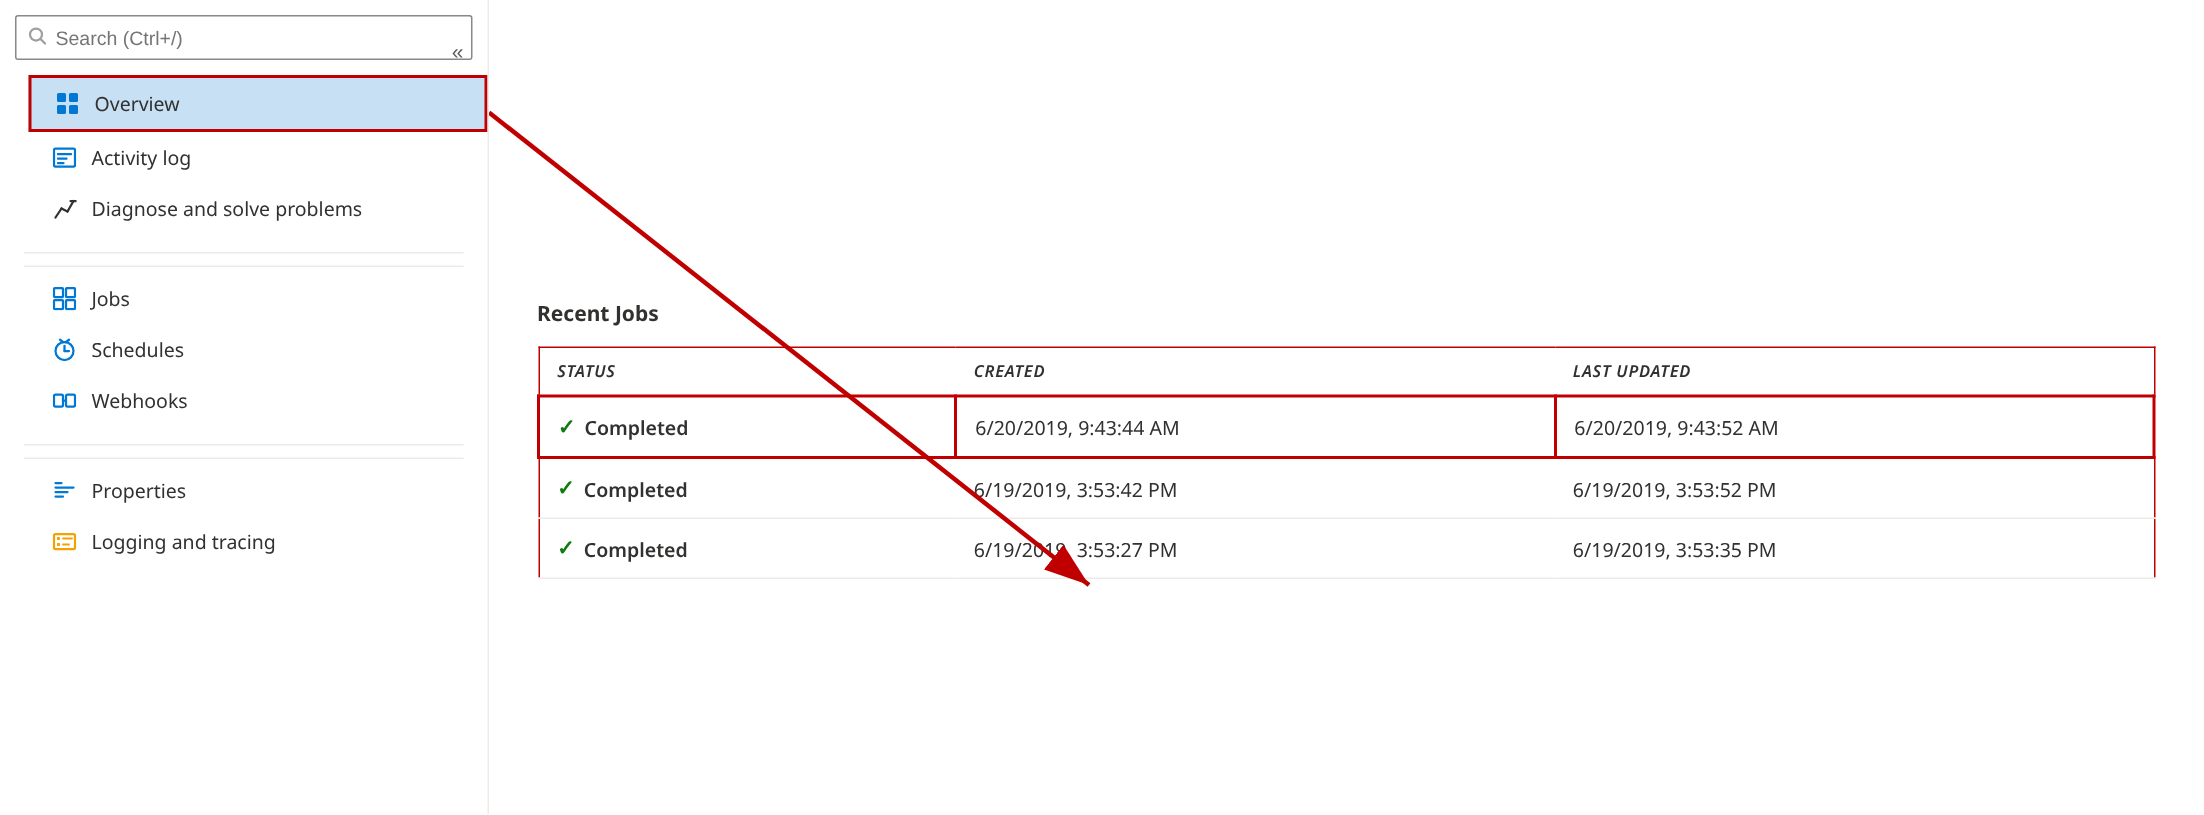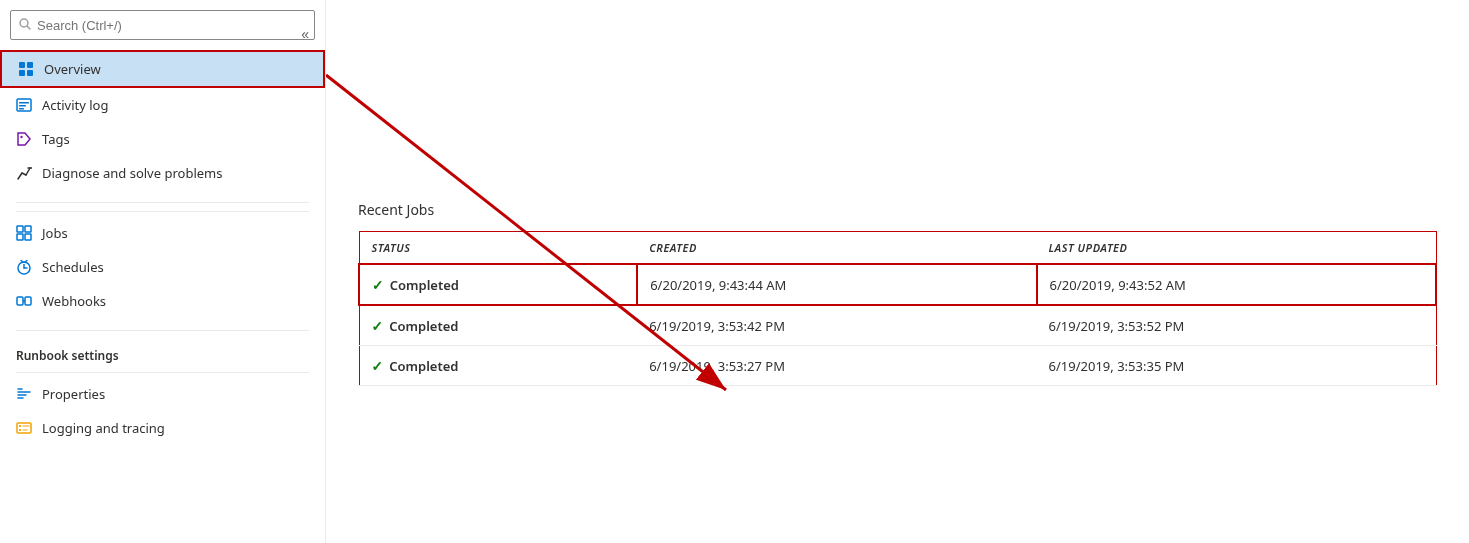--- a/index.html
+++ b/index.html
@@ -65,20 +65,21 @@
 
     .nav-item {
       display: flex;
       align-items: center;
       gap: 10px;
       padding: 8px 16px;
       cursor: pointer;
       border-radius: 0;
       font-size: 13px;
       color: #323130;
+      margin-left: 19px;
     }
 
     .nav-item.active {
       background: #c7e0f4;
       border: 2px solid #c00000;
     }
 
     .nav-item .nav-icon {
       width: 16px;
       height: 16px;
@@ -121,20 +122,21 @@
     }
 
     .recent-jobs-section {
       padding: 200px 32px 0 32px;
     }
 
     .recent-jobs-title {
       font-size: 14px;
       color: #323130;
       margin-bottom: 12px;
+      font-weight: bold;
     }
 
     .jobs-table {
       width: 100%;
       border-collapse: collapse;
       border: 1px solid #c00000;
     }
 
     .jobs-table th {
       text-align: left;
@@ -217,29 +219,20 @@
       <svg width="16" height="16" viewBox="0 0 16 16" fill="none">
         <rect x="1" y="2" width="14" height="12" rx="1" stroke="#0078d4" stroke-width="1.5" fill="none"></rect>
         <rect x="3" y="5" width="10" height="1.5" fill="#0078d4" rx="0.5"></rect>
         <rect x="3" y="8" width="7" height="1.5" fill="#0078d4" rx="0.5"></rect>
         <rect x="3" y="11" width="5" height="1.5" fill="#0078d4" rx="0.5"></rect>
       </svg>
     </span>
     <span>Activity log</span>
   </div>
 
-  <div class="nav-item">
-    <span class="nav-icon icon-purple">
-      <svg width="16" height="16" viewBox="0 0 16 16" fill="none">
-        <path d="M2 2 L9 2 L14 8 L9 14 L2 14 Z" stroke="#7719aa" stroke-width="1.5" fill="none"></path>
-        <circle cx="5.5" cy="6" r="1.2" fill="#7719aa"></circle>
-      </svg>
-    </span>
-    <span>Tags</span>
-  </div>
 
   <div class="nav-item">
     <span class="nav-icon icon-dark">
       <svg width="16" height="16" viewBox="0 0 16 16" fill="none">
         <line x1="2" y1="14" x2="6" y2="8" stroke="#323130" stroke-width="1.5" stroke-linecap="round"></line>
         <line x1="6" y1="8" x2="10" y2="10" stroke="#323130" stroke-width="1.5" stroke-linecap="round"></line>
         <line x1="10" y1="10" x2="14" y2="3" stroke="#323130" stroke-width="1.5" stroke-linecap="round"></line>
         <line x1="12" y1="3" x2="16" y2="3" stroke="#323130" stroke-width="1.5" stroke-linecap="round"></line>
       </svg>
     </span>
@@ -283,21 +276,20 @@
         <rect x="9" y="4" width="6" height="8" rx="1" stroke="#0078d4" stroke-width="1.5" fill="none"></rect>
         <line x1="7" y1="8" x2="9" y2="8" stroke="#0078d4" stroke-width="1.5"></line>
       </svg>
     </span>
     <span>Webhooks</span>
   </div>
 
   <div style="height:8px;"></div>
   <div class="divider"></div>
 
-  <div class="section-header">Runbook settings</div>
   <div class="divider"></div>
 
   <div class="nav-item">
     <span class="nav-icon icon-properties">
       <svg width="16" height="16" viewBox="0 0 16 16" fill="none">
         <line x1="2" y1="3" x2="6" y2="3" stroke="#0078d4" stroke-width="1.5" stroke-linecap="round"></line>
         <line x1="2" y1="6" x2="14" y2="6" stroke="#0078d4" stroke-width="1.5" stroke-linecap="round"></line>
         <line x1="2" y1="9" x2="10" y2="9" stroke="#0078d4" stroke-width="1.5" stroke-linecap="round"></line>
         <line x1="2" y1="12" x2="7" y2="12" stroke="#0078d4" stroke-width="1.5" stroke-linecap="round"></line>
       </svg>

